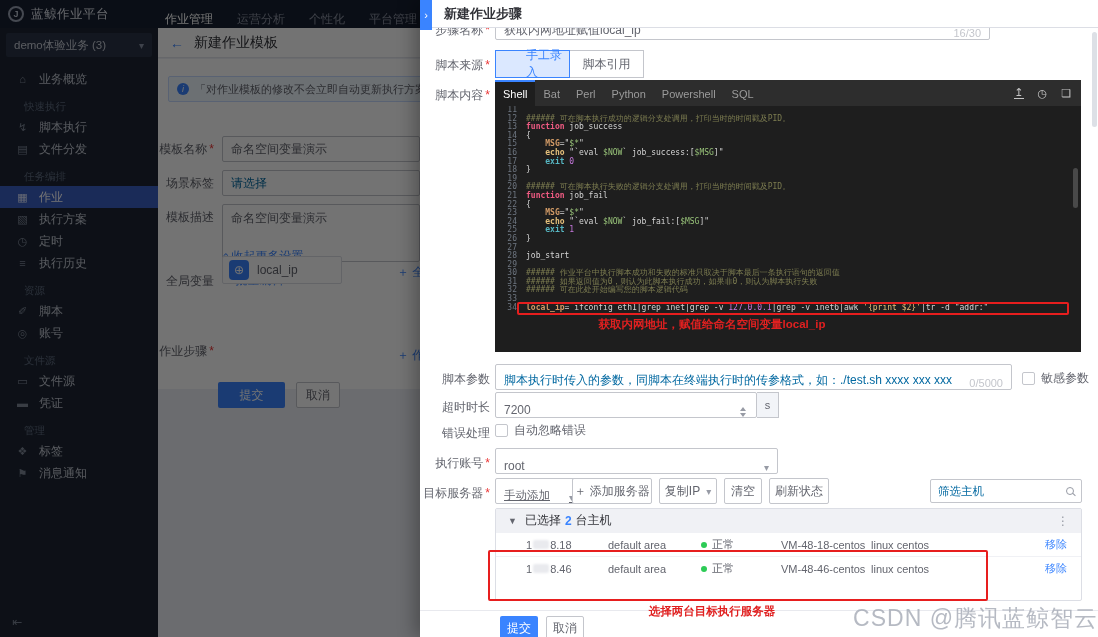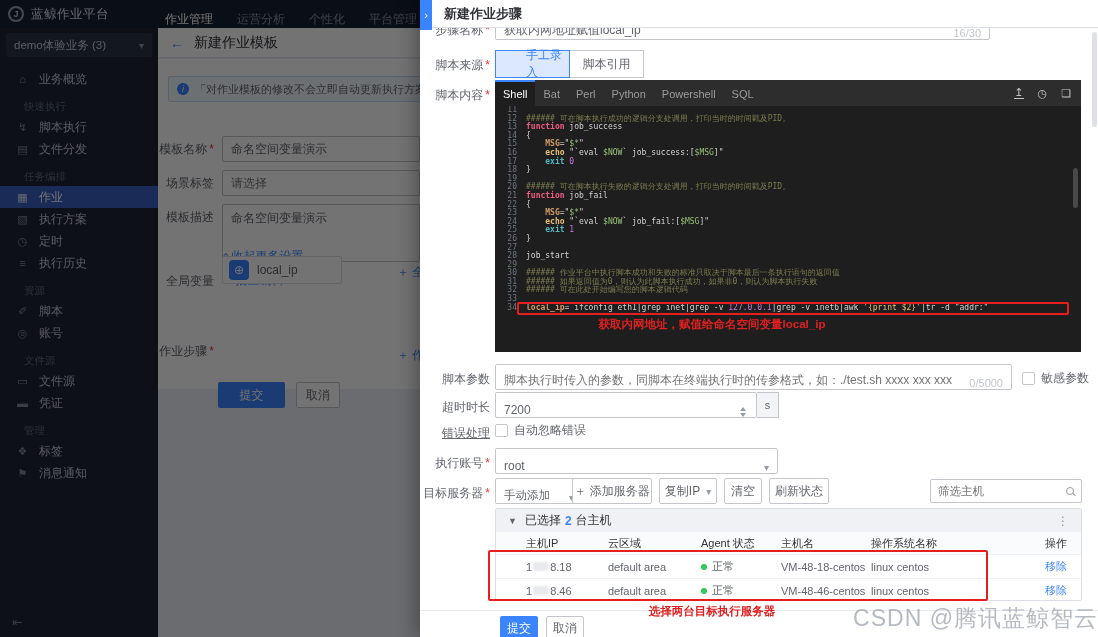--- a/index.html
+++ b/index.html
@@ -32,21 +32,21 @@
   .main-titlebar { position:absolute; left:0; top:0; width:100%; height:30px; background:#fff; border-bottom:1px solid #e3e5ea; display:flex; align-items:center; }
   .back-arrow { color:#3a84ff; font-size:14px; margin-left:12px; cursor:pointer; }
   .main-title { font-size:14px; color:#313238; margin-left:10px; white-space:nowrap; }
   .main-card { position:absolute; left:0; top:31px; width:100%; height:330px; background:#fff; }
   .alert { position:absolute; left:10px; top:17px; width:260px; height:26px; background:#f0f8ff; border:1px solid #c5daff; border-radius:2px; display:flex; align-items:center; gap:6px; padding:0 8px; overflow:hidden; }
   .info-ic { flex:0 0 12px; width:12px; height:12px; border-radius:50%; background:#3a84ff; color:#fff; font-size:9px; line-height:12px; text-align:center; font-style:italic; }
   .alert-text { font-size:11px; color:#63656e; white-space:nowrap; }
   .f-label { position:absolute; left:0; width:56px; text-align:right; font-size:12px; color:#63656e; white-space:nowrap; }
   .req::after { content:"*"; color:#ea3636; margin-left:2px; }
   .f-input { position:absolute; left:64px; width:198px; height:26px; border:1px solid #c4c6cc; border-radius:2px; background:#fff; font-size:12px; color:#63656e; display:flex; align-items:center; padding:0 8px; white-space:nowrap; overflow:hidden; }
-  .ph { color:#737373; }
+  .ph { color:#0369a1; }
   .f-textarea { position:absolute; left:64px; width:198px; height:58px; border:1px solid #c4c6cc; border-radius:2px; background:#fff; font-size:12px; color:#63656e; padding:5px 8px; }
   .link { color:#3a84ff; font-size:12px; cursor:pointer; white-space:nowrap; }
   .up2 { display:inline-block; transform:rotate(-90deg); font-size:11px; }
   .var-card { position:absolute; left:64px; top:197px; width:120px; height:28px; border:1px solid #dcdee5; border-radius:2px; background:#fff; display:flex; align-items:center; gap:8px; padding:0 6px; }
   .var-ic { width:20px; height:20px; border-radius:4px; background:#3a84ff; color:#fff; font-size:12px; display:flex; align-items:center; justify-content:center; }
   .var-name { font-size:12px; color:#63656e; }
   .btn { display:flex; align-items:center; justify-content:center; font-size:12px; border-radius:2px; cursor:pointer; white-space:nowrap; }
   .btn-primary { background:#3a84ff; color:#fff; }
   .btn-plain { background:#fff; color:#63656e; border:1px solid #c4c6cc; }
   .mask { position:absolute; left:0; top:0; width:420px; height:637px; background:rgba(0,0,0,.55); z-index:20; }
@@ -318,34 +318,34 @@
     <div class="d-label" style="top:399px;">超时时长</div>
     <div class="d-input" style="left:75px;top:392px;width:262px;height:26px;">
       <span>7200</span>
       <span class="spinner">
           <span class="spin-up"></span>
           <span class="spin-dn"></span>
         </span>
     </div>
     <div class="unit-addon">s</div>
 
-    <div class="d-label" style="top:425px;text-decoration:underline;">错误处理</div>
+    <div class="d-label" style="top:425px;">错误处理</div>
     <div style="position:absolute;left:75px;top:422px;display:flex;align-items:center;">
       <span class="cb"></span>
       <span class="cb-label">自动忽略错误</span>
     </div>
 
     <div class="d-label req" style="top:455px;">执行账号</div>
     <div class="d-input" style="left:75px;top:448px;width:283px;height:26px;">
       <span>root</span>
       <span class="sel-chev">▾</span>
     </div>
 
     <div class="d-label req" style="top:485px;">目标服务器</div>
-    <div class="d-input" style="left:75px;top:478px;width:88px;height:26px;">
+    <div class="d-input" style="left:75px;top:478px;width:88px;height:26px;text-decoration:underline;">
       <span style="font-size:11.5px;">手动添加</span>
       <span class="sel-chev">▾</span>
     </div>
     <div class="toolbar-btn" style="left:152px;top:478px;width:80px;">＋ 添加服务器</div>
     <div class="toolbar-btn" style="left:239px;top:478px;width:58px;">
       <span>复制IP</span>
         <span class="sel-chev" style="margin-left:2px;">▾</span>
     </div>
     <div class="toolbar-btn" style="left:304px;top:478px;width:38px;">清空</div>
     <div class="toolbar-btn" style="left:349px;top:478px;width:60px;">刷新状态</div>
@@ -356,28 +356,20 @@
 
     <div class="host-panel">
       <div class="hp-head">
         <span class="hp-caret">▼</span>
         <span>已选择</span>
         <span class="hp-count">2</span>
         <span>台主机</span>
         <span class="hp-more">⋮</span>
       </div>
       <div class="htable">
-          <div class="ht-row ht-header">
-            <span class="ht-cell" style="left: 30px;">主机IP</span>
-            <span class="ht-cell" style="left: 112px;">云区域</span>
-            <span class="ht-cell" style="left: 205px;">Agent 状态</span>
-            <span class="ht-cell" style="left: 285px;">主机名</span>
-            <span class="ht-cell" style="left: 375px;">操作系统名称</span>
-            <span class="ht-cell" style="right: 14px;">操作</span>
-          </div>
           <div class="ht-row">
             <span class="ht-cell" style="left: 30px;">1<span class="blurbox"></span>8.18</span>
             <span class="ht-cell" style="left: 112px;">default area</span>
             <span class="ht-cell" style="left: 205px;"><span class="dot"></span>正常</span>
             <span class="ht-cell" style="left: 285px;">VM-48-18-centos</span>
             <span class="ht-cell" style="left: 375px;">linux centos</span>
             <span class="ht-cell rm-link" style="right: 14px;">移除</span>
           </div>
           <div class="ht-row">
             <span class="ht-cell" style="left: 30px;">1<span class="blurbox"></span>8.46</span>

